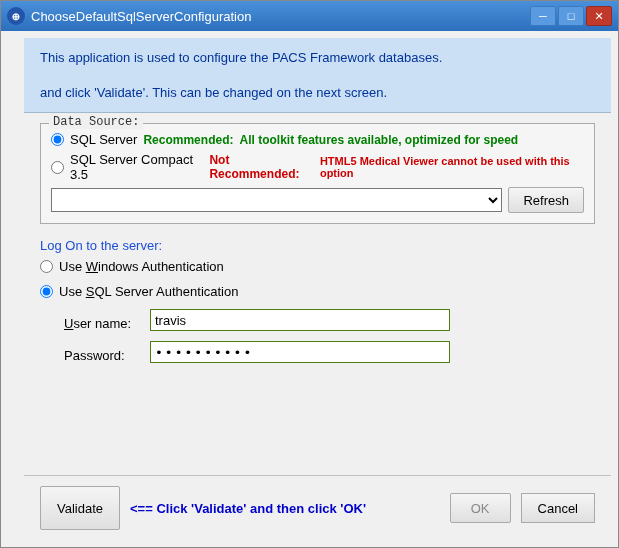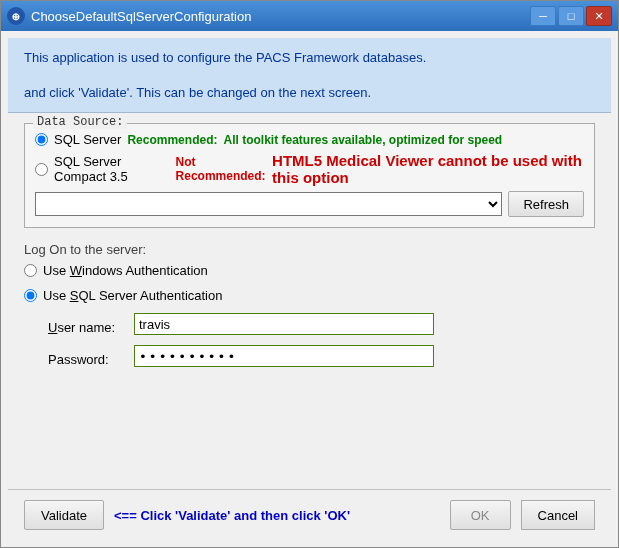--- a/index.html
+++ b/index.html
@@ -74,20 +74,21 @@
     .title-btn.close-btn {
       background: #c0392b;
       border-color: #922b21;
     }
     .content-area {
       flex: 1;
       display: flex;
       flex-direction: column;
       padding: 7px;
       overflow: hidden;
+      margin-left: 16px;
     }
     .info-panel {
       background: #cce0f5;
       border-bottom: 1px solid #a0b8d0;
       padding: 10px 16px;
     }
     .info-text {
       color: #003399;
       font-size: 13px;
       line-height: 1.5;
@@ -130,21 +131,21 @@
       color: #000;
     }
     .recommendation-green {
       color: #008000;
       font-weight: bold;
       font-size: 12px;
     }
     .recommendation-red {
       color: #cc0000;
       font-weight: bold;
-      font-size: 15px;
+      font-size: 11px;
     }
     .recommendation-label {
       color: #000;
       font-size: 12px;
     }
     .dropdown-row {
       display: flex;
       align-items: center;
       gap: 6px;
       margin-top: 4px;
@@ -165,21 +166,21 @@
       font-size: 13px;
       cursor: pointer;
       border-radius: 2px;
       white-space: nowrap;
     }
     .logon-section {
       margin-top: 2px;
     }
     .logon-title {
       font-size: 13px;
-      color: #404040;
+      color: #1d4ed8;
       margin-bottom: 6px;
     }
     .logon-options {
       display: flex;
       flex-direction: column;
       gap: 5px;
       padding-left: 0;
     }
     .field-row {
       display: flex;
@@ -206,21 +207,21 @@
     .bottom-bar {
       border-top: 1px solid #c0c0c0;
       padding: 10px 16px;
       display: flex;
       align-items: center;
       gap: 10px;
       background: #f0f0f0;
       flex-shrink: 0;
     }
     .validate-btn {
-      height: 30px;
+      height: 44px;
       padding: 0 16px;
       background: linear-gradient(to bottom, #f5f5f5, #e0e0e0);
       border: 1px solid #aaa;
       font-size: 13px;
       cursor: pointer;
       border-radius: 2px;
     }
     .bottom-message {
       flex: 1;
       font-size: 13px;

